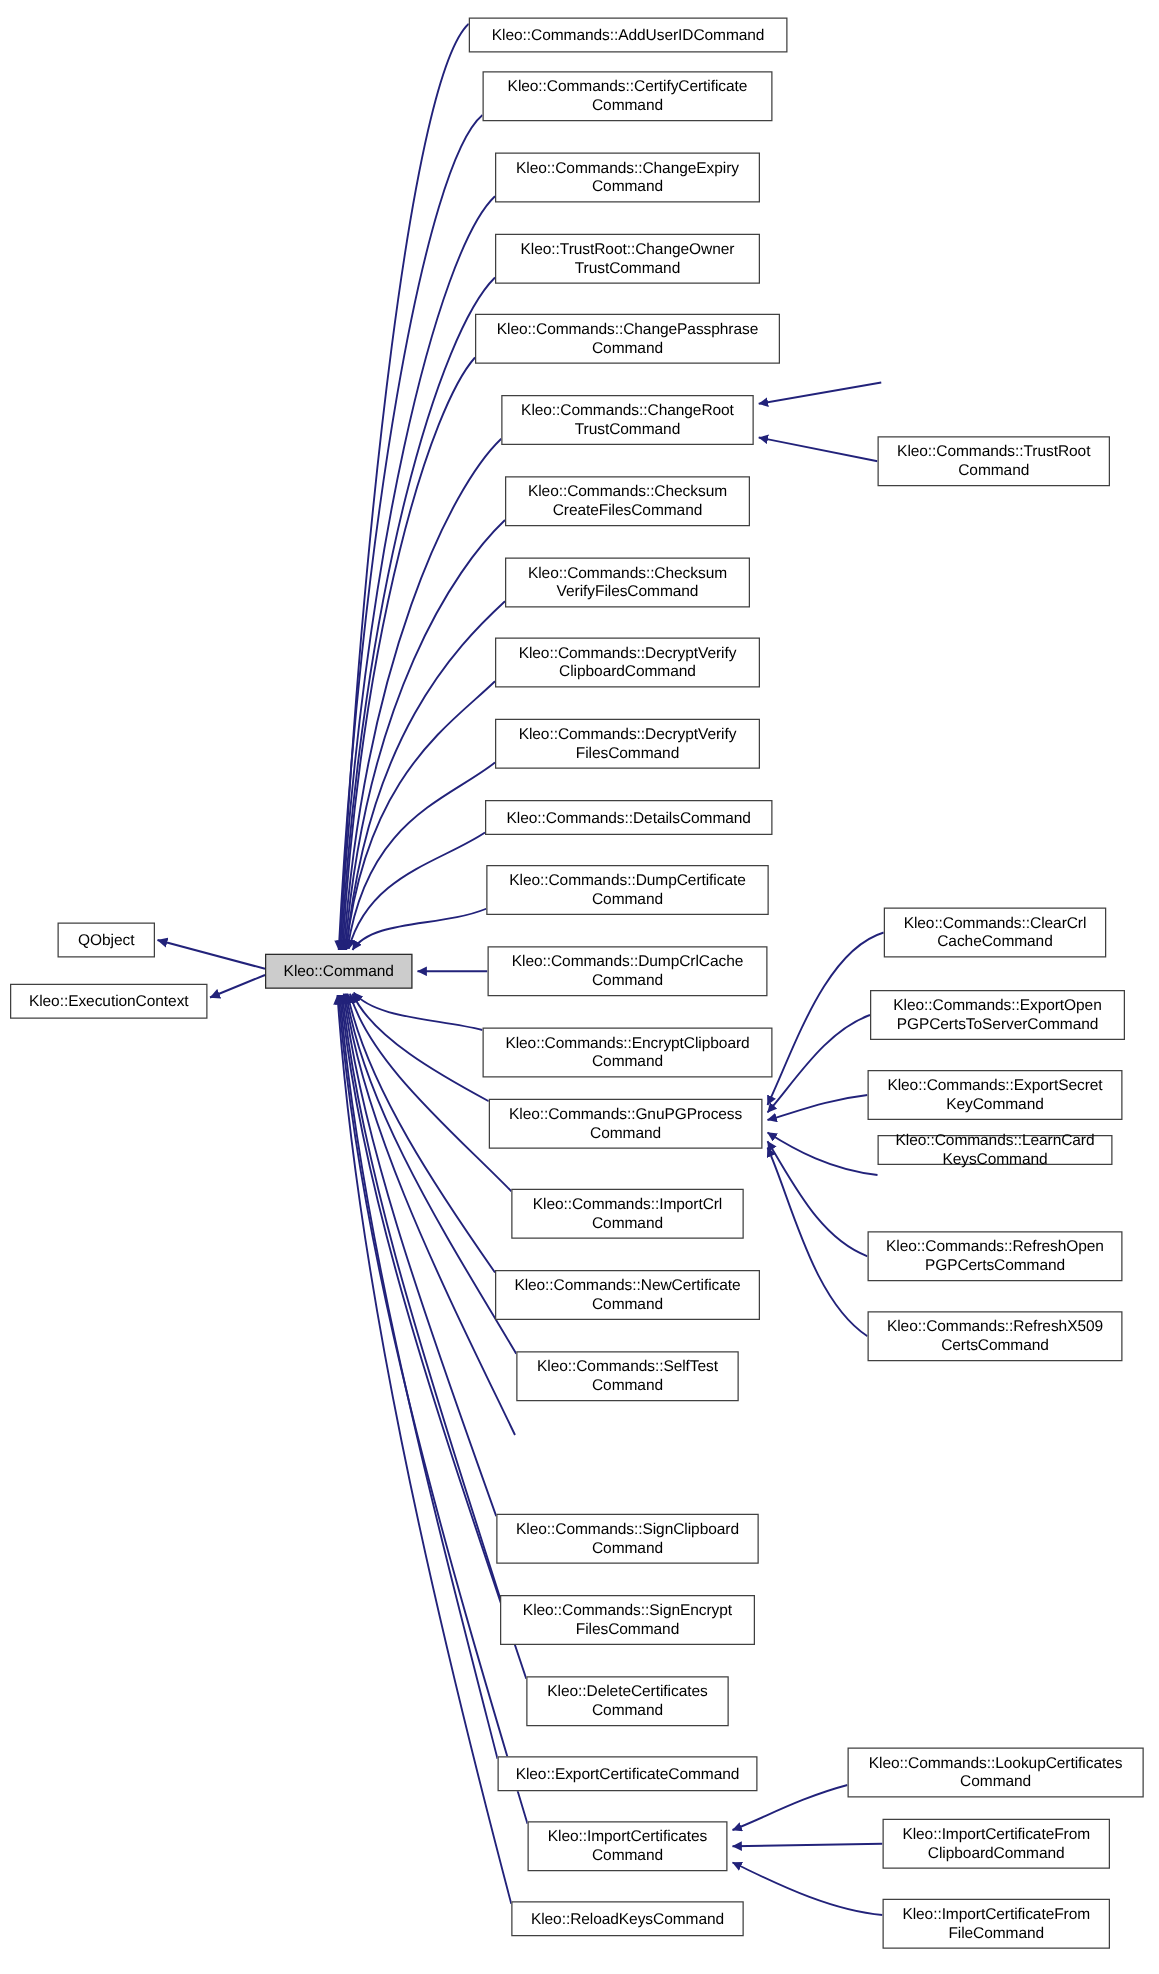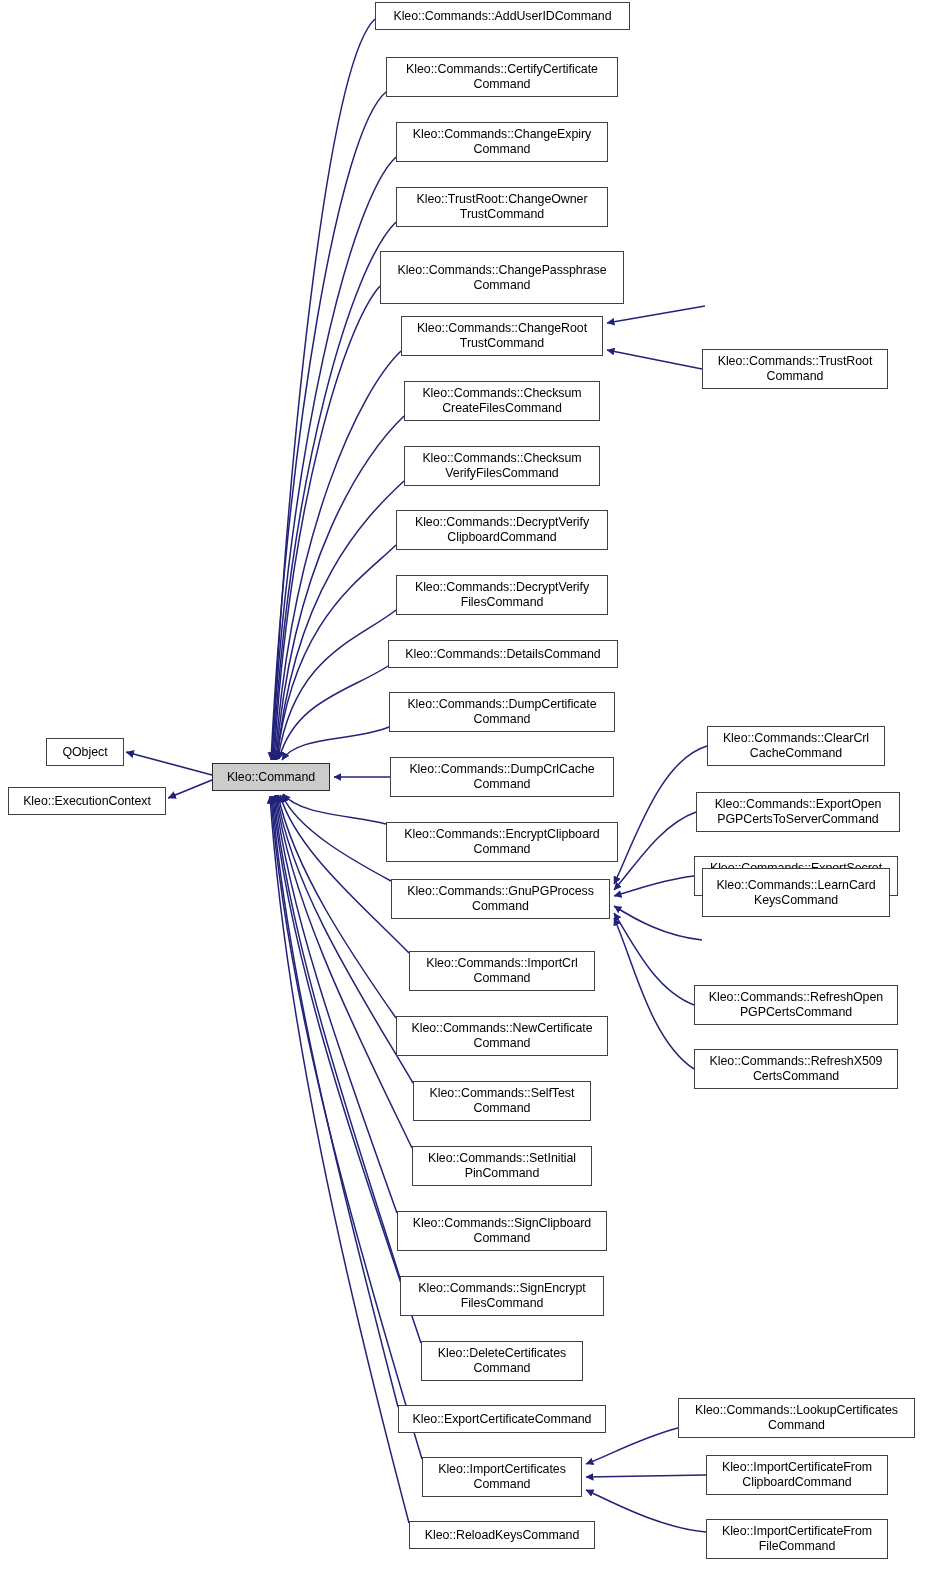--- a/index.html
+++ b/index.html
@@ -111,28 +111,28 @@
       <path d="M 706 1475 L 586 1477"></path>
       <path d="M 706 1532 C 660 1528, 612 1502, 586 1490"></path>
     </g>
   </svg>
 
   <div class="node" style="left: 46px; top: 738px; width: 78px; height: 28px;">QObject</div>
   <div class="node" style="left: 8px; top: 787px; width: 158px; height: 28px;">Kleo::ExecutionContext</div>
 
   <div class="node root" style="left: 212px; top: 763px; width: 118px; height: 28px;">Kleo::Command</div>
 
-  <div class="node" style="left: 375px; top: 2px; width: 255px; height: 28px;">Kleo::Commands::AddUserIDCommand</div>
+  <div class="node" style="left: 375px; top: 14px; width: 255px; height: 28px;">Kleo::Commands::AddUserIDCommand</div>
   <div class="node" style="left: 386px; top: 57px; width: 232px; height: 40px;">Kleo::Commands::CertifyCertificate
 Command</div>
   <div class="node" style="left: 396px; top: 122px; width: 212px; height: 40px;">Kleo::Commands::ChangeExpiry
 Command</div>
   <div class="node" style="left: 396px; top: 187px; width: 212px; height: 40px;">Kleo::TrustRoot::ChangeOwner
 TrustCommand</div>
-  <div class="node" style="left: 380px; top: 251px; width: 244px; height: 53px;">Kleo::Commands::ChangePassphrase
+  <div class="node" style="left: 380px; top: 251px; width: 244px; height: 40px;">Kleo::Commands::ChangePassphrase
 Command</div>
   <div class="node" style="left: 401px; top: 316px; width: 202px; height: 40px;">Kleo::Commands::ChangeRoot
 TrustCommand</div>
   <div class="node" style="left: 404px; top: 381px; width: 196px; height: 40px;">Kleo::Commands::Checksum
 CreateFilesCommand</div>
   <div class="node" style="left: 404px; top: 446px; width: 196px; height: 40px;">Kleo::Commands::Checksum
 VerifyFilesCommand</div>
   <div class="node" style="left: 396px; top: 510px; width: 212px; height: 40px;">Kleo::Commands::DecryptVerify
 ClipboardCommand</div>
   <div class="node" style="left: 396px; top: 575px; width: 212px; height: 40px;">Kleo::Commands::DecryptVerify
@@ -145,43 +145,41 @@
   <div class="node" style="left: 386px; top: 822px; width: 232px; height: 40px;">Kleo::Commands::EncryptClipboard
 Command</div>
   <div class="node" style="left: 391px; top: 879px; width: 219px; height: 40px;">Kleo::Commands::GnuPGProcess
 Command</div>
   <div class="node" style="left: 409px; top: 951px; width: 186px; height: 40px;">Kleo::Commands::ImportCrl
 Command</div>
   <div class="node" style="left: 396px; top: 1016px; width: 212px; height: 40px;">Kleo::Commands::NewCertificate
 Command</div>
   <div class="node" style="left: 413px; top: 1081px; width: 178px; height: 40px;">Kleo::Commands::SelfTest
 Command</div>
-  <div class="node" style="left: 412px; top: 1146px; width: 180px; height: 40px;">Kleo::Commands::SetInitial
-PinCommand</div>
   <div class="node" style="left: 397px; top: 1211px; width: 210px; height: 40px;">Kleo::Commands::SignClipboard
 Command</div>
   <div class="node" style="left: 400px; top: 1276px; width: 204px; height: 40px;">Kleo::Commands::SignEncrypt
 FilesCommand</div>
   <div class="node" style="left: 421px; top: 1341px; width: 162px; height: 40px;">Kleo::DeleteCertificates
 Command</div>
   <div class="node" style="left: 398px; top: 1405px; width: 208px; height: 28px;">Kleo::ExportCertificateCommand</div>
   <div class="node" style="left: 422px; top: 1457px; width: 160px; height: 40px;">Kleo::ImportCertificates
 Command</div>
   <div class="node" style="left: 409px; top: 1521px; width: 186px; height: 28px;">Kleo::ReloadKeysCommand</div>
 
   <div class="node" style="left: 702px; top: 349px; width: 186px; height: 40px;">Kleo::Commands::TrustRoot
 Command</div>
 
   <div class="node" style="left: 696px; top: 792px; width: 204px; height: 40px;">Kleo::Commands::ExportOpen
 PGPCertsToServerCommand</div>
   <div class="node" style="left: 707px; top: 726px; width: 178px; height: 40px;">Kleo::Commands::ClearCrl
 CacheCommand</div>
   <div class="node" style="left: 694px; top: 856px; width: 204px; height: 40px;">Kleo::Commands::ExportSecret
 KeyCommand</div>
-  <div class="node" style="left: 702px; top: 868px; width: 188px; height: 49px;">Kleo::Commands::LearnCard
+  <div class="node" style="left: 702px; top: 908px; width: 188px; height: 24px;">Kleo::Commands::LearnCard
 KeysCommand</div>
   <div class="node" style="left: 694px; top: 985px; width: 204px; height: 40px;">Kleo::Commands::RefreshOpen
 PGPCertsCommand</div>
   <div class="node" style="left: 694px; top: 1049px; width: 204px; height: 40px;">Kleo::Commands::RefreshX509
 CertsCommand</div>
 
   <div class="node" style="left: 678px; top: 1398px; width: 237px; height: 40px;">Kleo::Commands::LookupCertificates
 Command</div>
   <div class="node" style="left: 706px; top: 1455px; width: 182px; height: 40px;">Kleo::ImportCertificateFrom
 ClipboardCommand</div>

